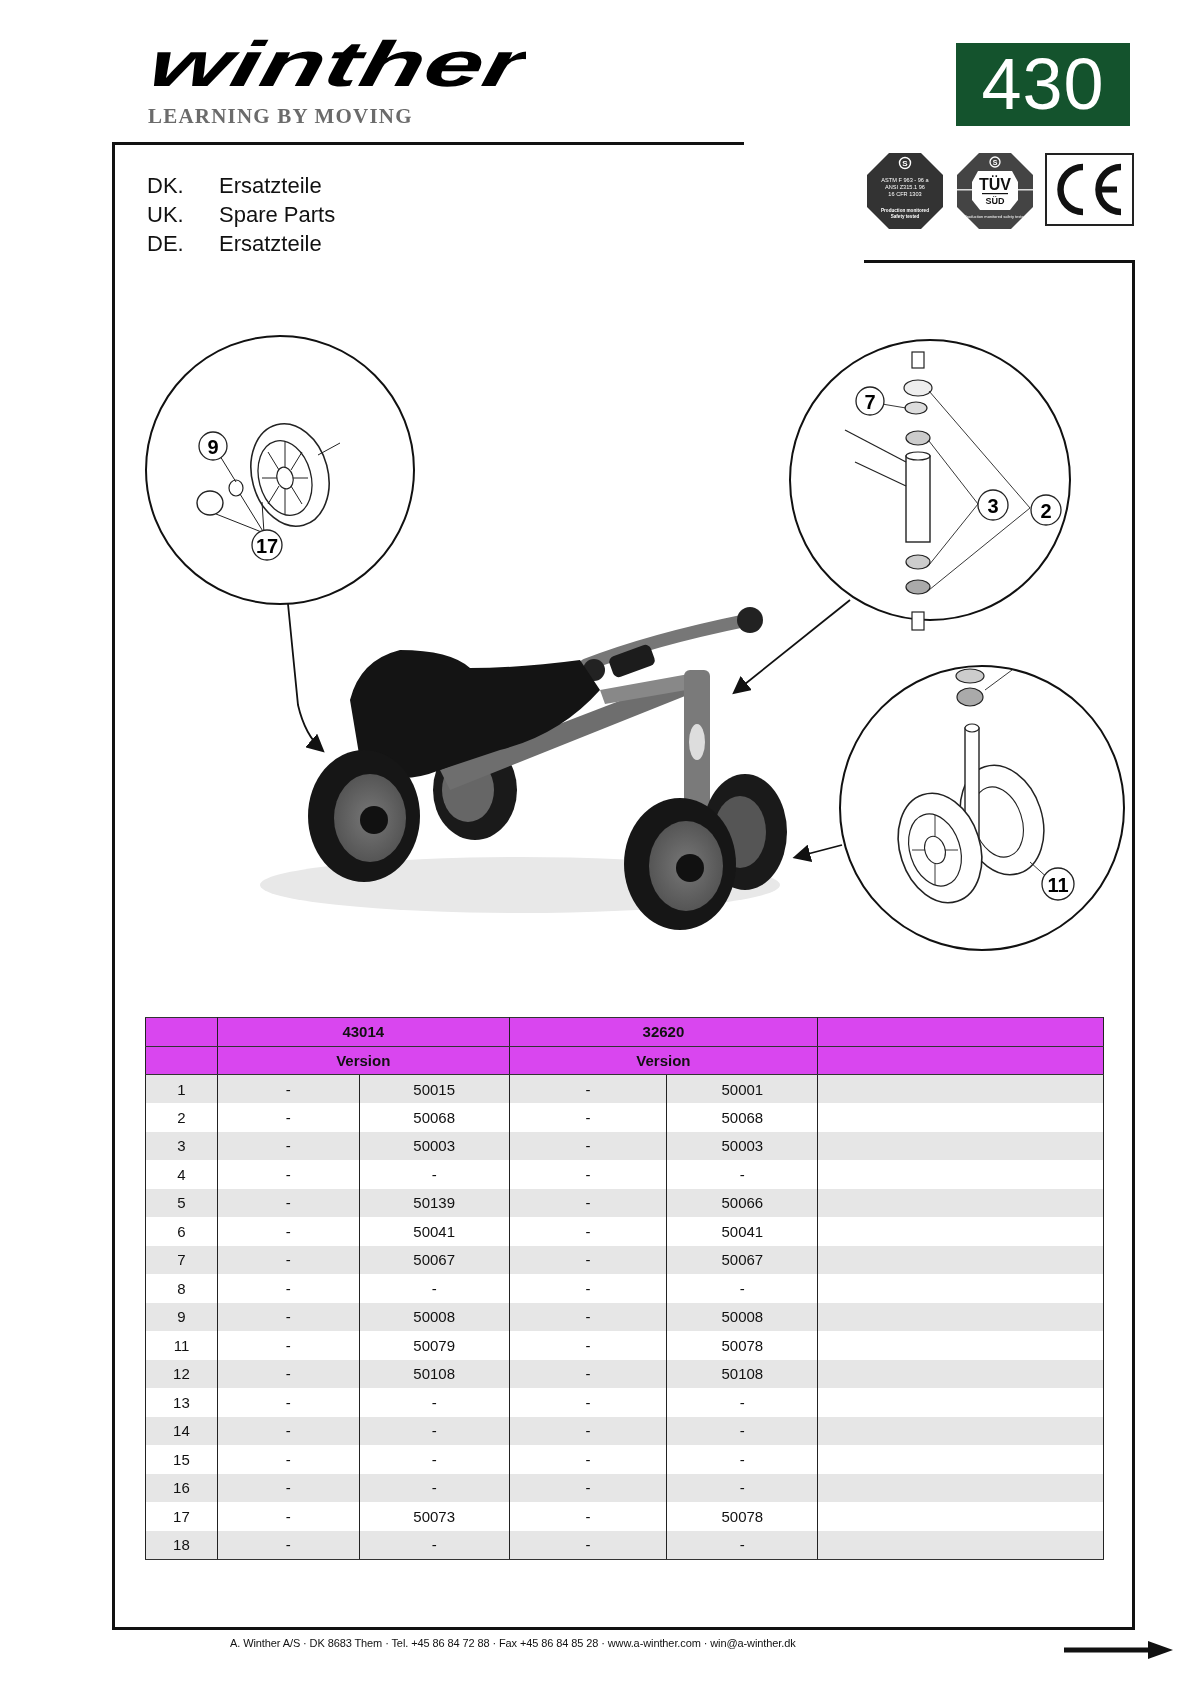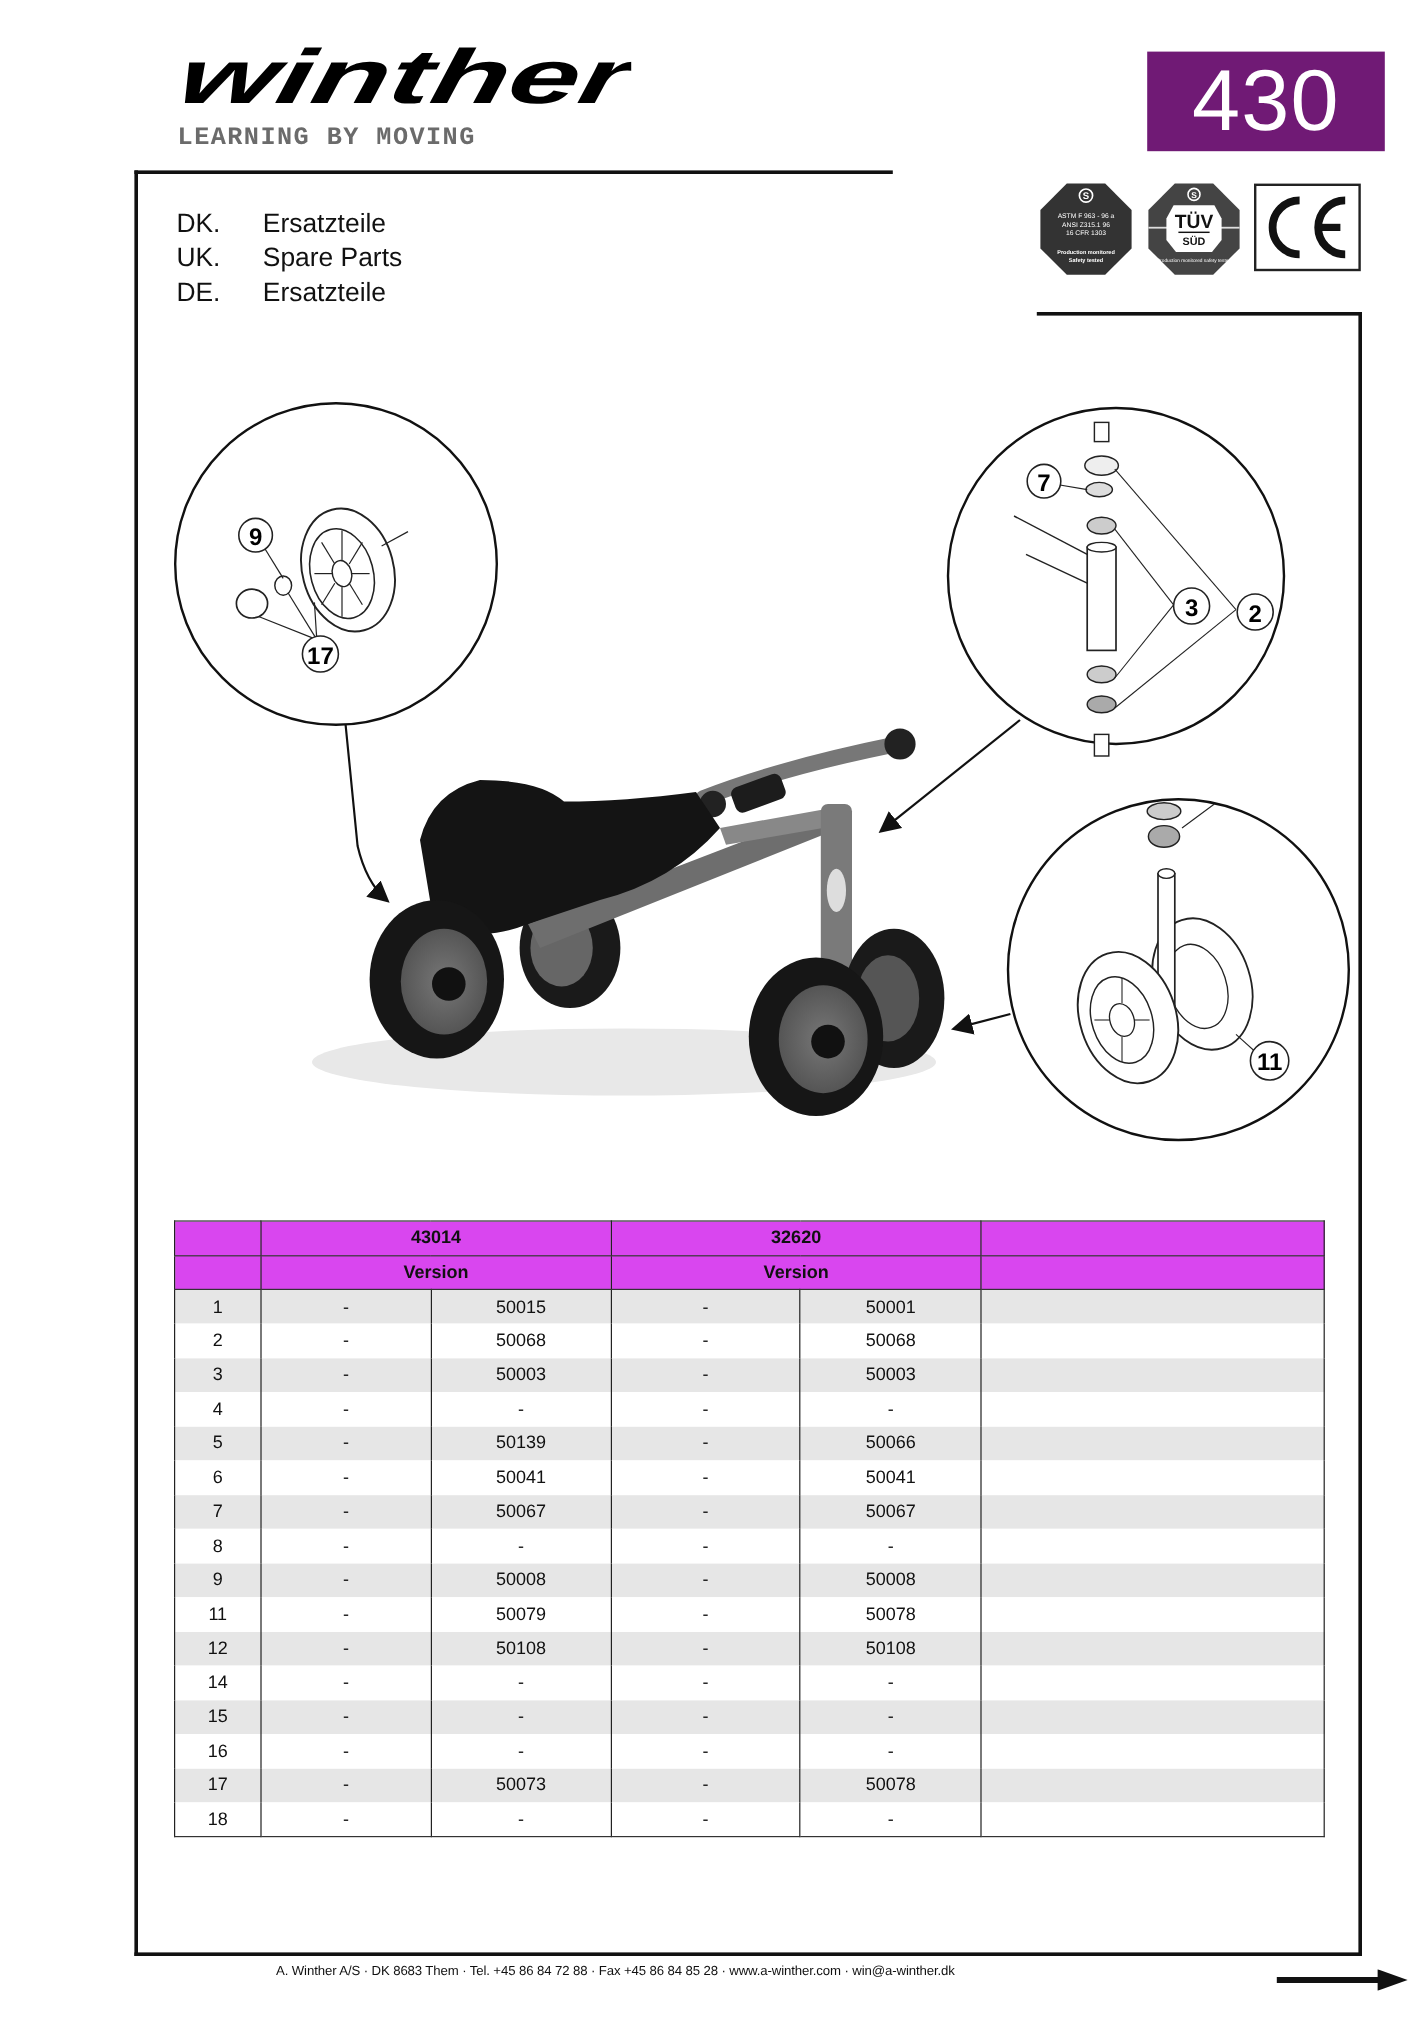--- a/index.html
+++ b/index.html
@@ -1,22 +1,22 @@
 <!DOCTYPE html>
 <html><head>
 <meta charset="utf-8">
 <style>
   * { box-sizing: border-box; margin: 0; padding: 0; }
   html, body { width: 1190px; height: 1684px; background: #ffffff; overflow: hidden; }
   body { position: relative; font-family: "Liberation Sans", sans-serif; color: #111; }
 
   .logo { position: absolute; left: 146px; top: 36px; width: 380px; height: 60px; }
-  .tagline { position: absolute; left: 148px; top: 104px; font-family: Liberation Mono, monospace; font-weight: 700; font-size: 21px; letter-spacing: 1.2px; color: #6b6b6b; }
-
-  .model-badge { position: absolute; left: 956px; top: 43px; width: 198px; height: 83px; background: #701a75; color: #fff; font-family: "Liberation Sans", sans-serif; font-size: 72px; line-height: 83px; text-align: center; letter-spacing: 1px; }
+  .tagline { position: absolute; left: 148px; top: 104px; font-family: Liberation Serif, serif; font-weight: 700; font-size: 21px; letter-spacing: 1.2px; color: #6b6b6b; }
+
+  .model-badge { position: absolute; left: 956px; top: 43px; width: 174px; height: 83px; background: #14532d; color: #fff; font-family: "Liberation Sans", sans-serif; font-size: 72px; line-height: 83px; text-align: center; letter-spacing: 1px; }
 
   .cert { position: absolute; top: 152px; width: 78px; height: 78px; }
   .cert-astm { left: 866px; }
   .cert-tuv { left: 956px; }
   .cert-ce { position: absolute; left: 1045px; top: 153px; width: 89px; height: 73px; border: 2px solid #222; background: #fff; }
 
   
   .fl { position: absolute; background: #111; }
 
   .lang { position: absolute; left: 147px; top: 171px; font-size: 22px; line-height: 29px; color: #111; }
@@ -333,20 +333,28 @@
       </tr>
       <tr>
         <td>12</td>
         <td>-</td>
         <td>50108</td>
         <td>-</td>
         <td>50108</td>
         <td></td>
       </tr>
       <tr>
+        <td>13</td>
+        <td>-</td>
+        <td>-</td>
+        <td>-</td>
+        <td>-</td>
+        <td></td>
+      </tr>
+      <tr>
         <td>14</td>
         <td>-</td>
         <td>-</td>
         <td>-</td>
         <td>-</td>
         <td></td>
       </tr>
       <tr>
         <td>15</td>
         <td>-</td>

